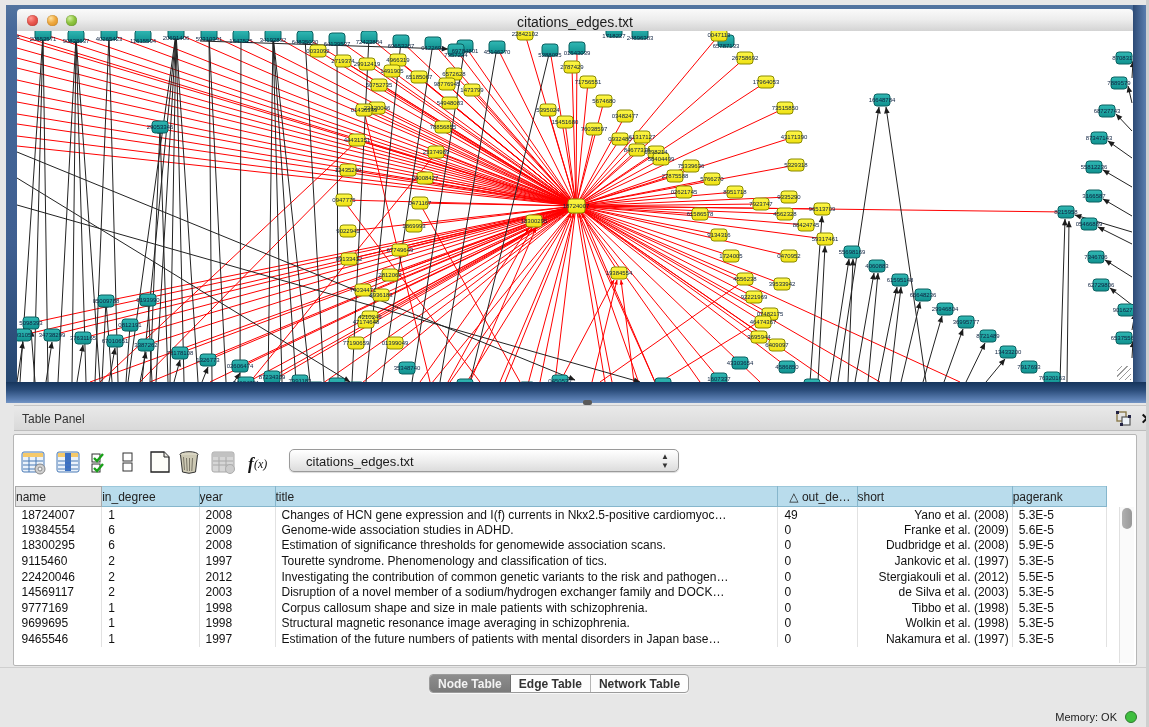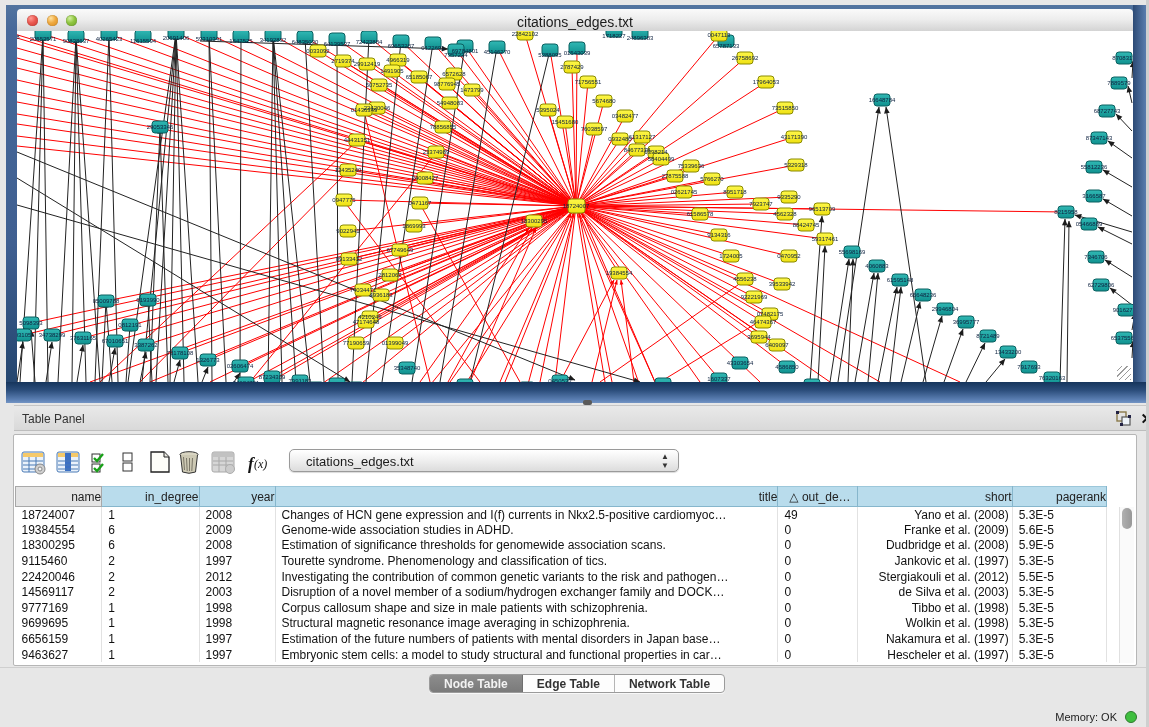--- a/index.html
+++ b/index.html
@@ -25,29 +25,29 @@
 #pfloat{position:absolute;right:32px;top:5px;width:15px;height:15px}
 #pclose{position:absolute;right:10px;top:4px;font-size:15px;font-weight:bold;color:#111}
 #content{position:absolute;left:13px;top:31px;width:1124px;height:232px;background:#fff;border:1px solid #b6b6b6;border-radius:2px}
 
 #tools{position:absolute;left:6px;top:15px;height:28px}
 #combo{position:absolute;left:275px;top:14px;width:390px;height:23px;border:1px solid #9a9a9a;border-radius:5px;background:linear-gradient(180deg,#fff,#efefef 50%,#dcdcdc);box-shadow:0 1px 1px rgba(0,0,0,.15)}
 #combo .t{position:absolute;left:16px;top:4px;font-size:13px;color:#1a1a1a}
 #combo .s{position:absolute;right:9px;top:2px;font-size:8px;color:#333;line-height:9px}
 
 #tbl{position:absolute;left:1px;top:51px;width:1092px;border-collapse:collapse;table-layout:fixed;font-size:12px;color:#111}
-#tbl th{height:20px;background:#b9dcec;border:1px solid #86b6cc;border-top:1px solid #9cc7da;font-weight:normal;font-size:12px;color:#222;text-align:right;overflow:hidden;white-space:nowrap}
+#tbl th{height:20px;background:#b9dcec;border:1px solid #86b6cc;border-top:1px solid #9cc7da;font-weight:normal;font-size:12px;color:#222;text-align:left;overflow:hidden;white-space:nowrap}
 #tbl th.first{background:#e4e4e4;border:1px solid #a8a8a8}
 #tbl td{height:15.6px;padding:0 3px 0 6px;border-right:1px solid #e2e2e2;overflow:hidden;white-space:nowrap}
 #tbl td.c6{text-align:right}
 #vsb{position:absolute;right:2px;top:72px;width:15px;height:156px;background:#fafafa;border-left:1px solid #e0e0e0}
 #vsb .th{position:absolute;left:2px;top:1px;width:10px;height:21px;border-radius:5px;background:linear-gradient(90deg,#b0b0b0,#989898)}
 
 #tabs{position:absolute;left:429px;top:271px;height:19px;display:flex;border:1px solid #9b9b9b;border-radius:4px;overflow:hidden;background:#fdfdfd;box-shadow:0 1px 0 rgba(255,255,255,.7)}
-#tabs div{font-size:12px;font-weight:bold;color:#333;padding:2px 14px 0;border-right:1px solid #b5b5b5;height:19px}
+#tabs div{font-size:12px;font-weight:bold;color:#333;padding:2px 8px 0;border-right:1px solid #b5b5b5;height:19px}
 #tabs div.sel{background:linear-gradient(180deg,#8d8d8d,#787878);color:#f3f3f3;border-right:1px solid #6f6f6f}
 #tabs div:last-child{border-right:none}
 #panel .line{position:absolute;left:0;top:264px;width:1149px;height:1px;background:#cfcfcf}
 #mem{position:absolute;right:32px;top:308px;font-size:11px;color:#222}
 #dot{position:absolute;right:12px;top:308px;width:12px;height:12px;border-radius:50%;background:#3fbf3f;border:1px solid #2f7a2f}
 #rstrip{position:absolute;right:0;top:0;width:3px;height:727px;background:#cfcfcf}
 </style></head><body>
 <div id="app">
  <div id="win">
   <div class="rb"></div>
@@ -781,35 +781,26 @@
 <tr>
               <td class="c1">9699695</td>
               <td class="c2">1</td>
               <td class="c3">1998</td>
               <td class="c4">Structural magnetic resonance image averaging in schizophrenia.</td>
               <td class="c5">0</td>
               <td class="c6">Wolkin et al. (1998)</td>
               <td class="c7">5.3E-5</td>
             </tr>
 <tr>
-              <td class="c1">6656159</td>
+              <td class="c1">9465546</td>
               <td class="c2">1</td>
               <td class="c3">1997</td>
               <td class="c4">Estimation of the future numbers of patients with mental disorders in Japan base…</td>
               <td class="c5">0</td>
               <td class="c6">Nakamura et al. (1997)</td>
-              <td class="c7">5.3E-5</td>
-            </tr>
-<tr>
-              <td class="c1">9463627</td>
-              <td class="c2">1</td>
-              <td class="c3">1997</td>
-              <td class="c4">Embryonic stem cells: a model to study structural and functional properties in car…</td>
-              <td class="c5">0</td>
-              <td class="c6">Hescheler et al. (1997)</td>
               <td class="c7">5.3E-5</td>
             </tr>
    </tbody>
         </table>
    <div id="vsb">
           <div class="th"></div>
         </div>
   </div>
   <div class="line"></div>
   <div id="tabs">

